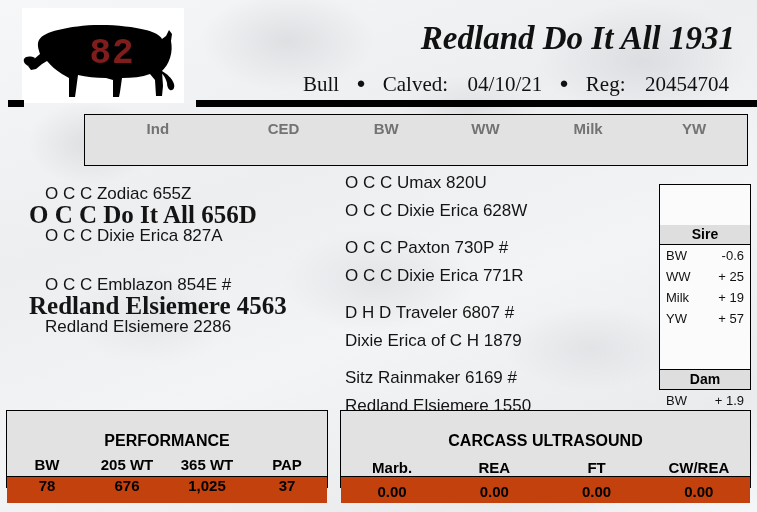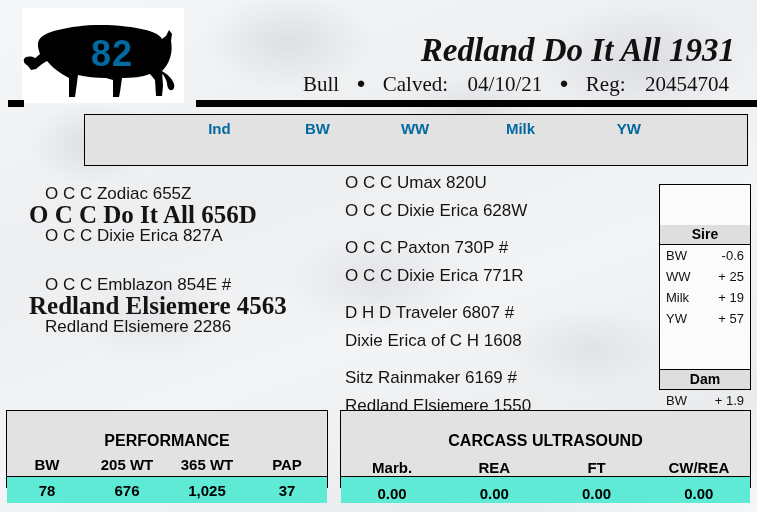--- a/index.html
+++ b/index.html
@@ -40,31 +40,31 @@
     background: #ffffff;
     overflow: hidden;
   }
   .bull-svg { display: block; width: 162px; height: 95px; }
   .lot-number {
     position: absolute;
     left: 54px;
     top: 26px;
     width: 72px;
     text-align: center;
-    color: #0369a1;
-    font-family: Liberation Sans, sans-serif;
+    color: #7f1d1d;
+    font-family: Liberation Mono, monospace;
     font-weight: bold;
     font-size: 36px;
     line-height: 40px;
     letter-spacing: 1px;
   }
   .title {
     position: absolute;
     right: 22px;
-    top: 32px;
+    top: 20px;
     font-family: "Liberation Serif", serif;
     font-style: italic;
     font-weight: bold;
     font-size: 33px;
     line-height: 36px;
     color: #111111;
     white-space: nowrap;
   }
   .subtitle {
     position: absolute;
@@ -112,24 +112,24 @@
     background: #e2e2e2;
     box-sizing: border-box;
   }
   .epd-row {
     display: flex;
     width: 100%;
     height: 26px;
     align-items: center;
   }
   .epd-cell {
-    text-align: right;
+    text-align: center;
     font-weight: bold;
     font-size: 15px;
-    color: #0369a1;
+    color: #737373;
   }
   .epd-cell.c0 { width: 22%; }
   .epd-cell.c1 { width: 16%; }
   .epd-cell.c2 { width: 15%; }
   .epd-cell.c3 { width: 15%; }
   .epd-cell.c4 { width: 16%; }
   .epd-cell.c5 { width: 16%; }
 
   
   .ped-left {
@@ -230,22 +230,21 @@
   }
   .tbl-head {
     display: flex;
     height: 24px;
     align-items: center;
     border-bottom: 1.5px solid #000000;
   }
   .tbl-data {
     display: flex;
     height: 26px;
-    align-items: center;
-    background: #5eead4;
+    background: #c2410c;
   }
   .tbl-head div, .tbl-data div {
     text-align: center;
     font-weight: bold;
     font-size: 15px;
     color: #000000;
   }
   .perf-box .tbl-head div, .perf-box .tbl-data div { width: 25%; }
   .carc-box .tbl-head div, .carc-box .tbl-data div { width: 25%; margin-top: 6px; }
 </style>
@@ -282,20 +281,21 @@
     <span class="gap"></span>
     <span>20454704</span>
   </div>
 
   <div class="header-rule-stub"></div>
   <div class="header-rule"></div>
 
   <div class="epd-box">
     <div class="epd-row">
       <div class="epd-cell c0">Ind</div>
+      <div class="epd-cell c1">CED</div>
       <div class="epd-cell c2">BW</div>
       <div class="epd-cell c3">WW</div>
       <div class="epd-cell c4">Milk</div>
       <div class="epd-cell c5">YW</div>
     </div>
   </div>
 
   <div class="ped-left">
     <div class="ped-line child">O C C Zodiac 655Z</div>
     <div class="ped-line parent">O C C Do It All 656D</div>
@@ -307,21 +307,21 @@
   </div>
 
   <div class="ped-mid">
     <div class="ped-line">O C C Umax 820U</div>
     <div class="ped-line">O C C Dixie Erica 628W</div>
     <div class="pair-gap"></div>
     <div class="ped-line">O C C Paxton 730P #</div>
     <div class="ped-line">O C C Dixie Erica 771R</div>
     <div class="pair-gap"></div>
     <div class="ped-line">D H D Traveler 6807 #</div>
-    <div class="ped-line">Dixie Erica of C H 1608</div>
+    <div class="ped-line">Dixie Erica of C H 1879</div>
     <div class="pair-gap"></div>
     <div class="ped-line">Sitz Rainmaker 6169 #</div>
     <div class="ped-line">Redland Elsiemere 1550</div>
   </div>
 
   <div class="sd-box">
     <div class="sd-head">Sire</div>
     <div class="sd-row">
       <span class="k">BW</span>
       <span class="v">-0.6</span>

